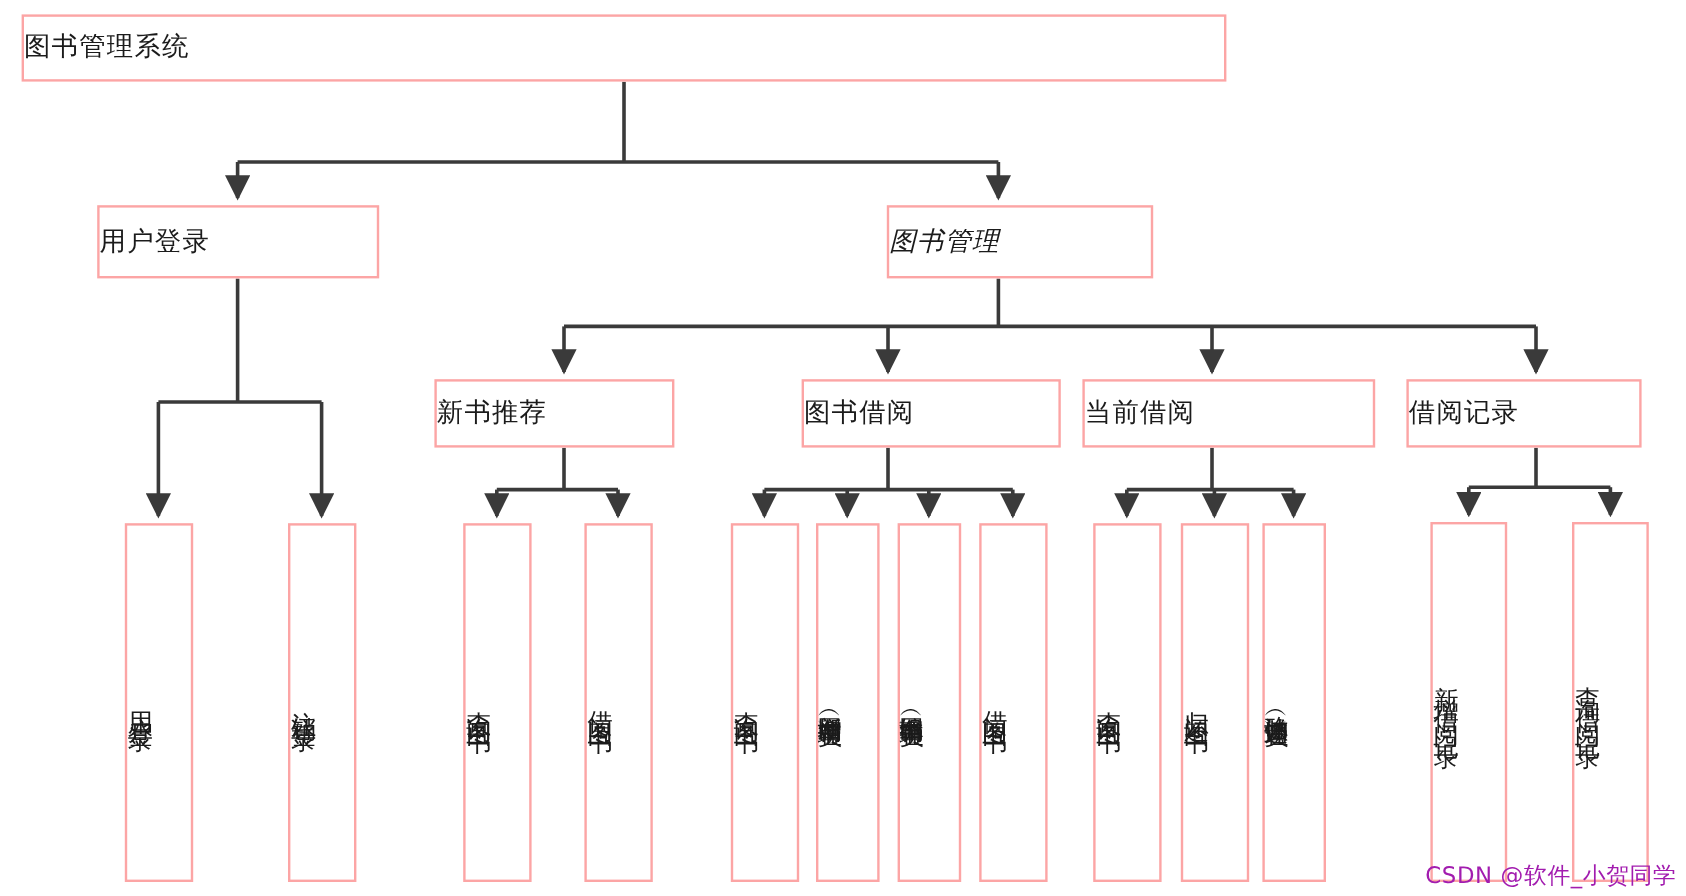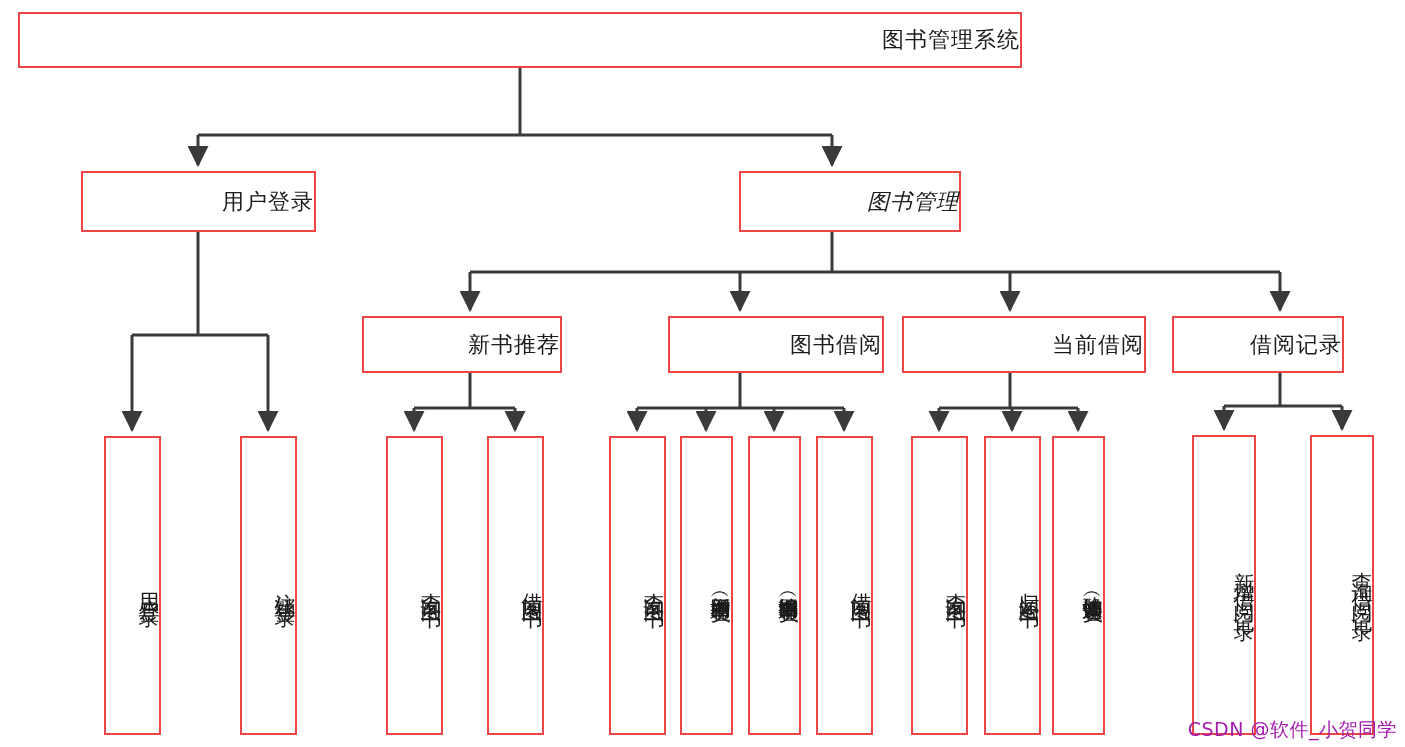--- a/index.html
+++ b/index.html
@@ -16,24 +16,24 @@
   }
   svg.wires{
     position:absolute;left:0;top:0;
     width:1405px;height:747px;
     pointer-events:none;
   }
   .node{
     position:absolute;
     box-sizing:border-box;
     background:#ffffff;
-    border:2px solid #ef4444;
+    border:2px solid #fca5a5;
     display:flex;
     align-items:center;
-    justify-content:flex-end;
+    justify-content:flex-start;
     color:#1b1b1b;
     line-height:1.18;
   }
   .node.h{
     font-size:22px;
     letter-spacing:1px;
   }
   .node.v{
     font-size:21px;
     letter-spacing:1px;
@@ -133,21 +133,21 @@
   </div>
 
   <div class="node h" style="left:632px;top:316px;width:216px;height:57px;margin-left:36px;">
     <span class="htext">图书借阅</span>
   </div>
 
   <div class="node h" style="left:902px;top:316px;width:244px;height:57px;">
     <span class="htext">当前借阅</span>
   </div>
 
-  <div class="node h" style="left:1172px;top:316px;width:172px;height:57px;">
+  <div class="node h" style="left:1172px;top:316px;width:196px;height:57px;">
     <span class="htext">借阅记录</span>
   </div>
 
   <div class="node v" style="left:104px;top:436px;width:57px;height:299px;">
     <span class="vtext">用户登录</span>
   </div>
 
   <div class="node v" style="left:240px;top:436px;width:57px;height:299px;">
     <span class="vtext">注销登录</span>
   </div>

